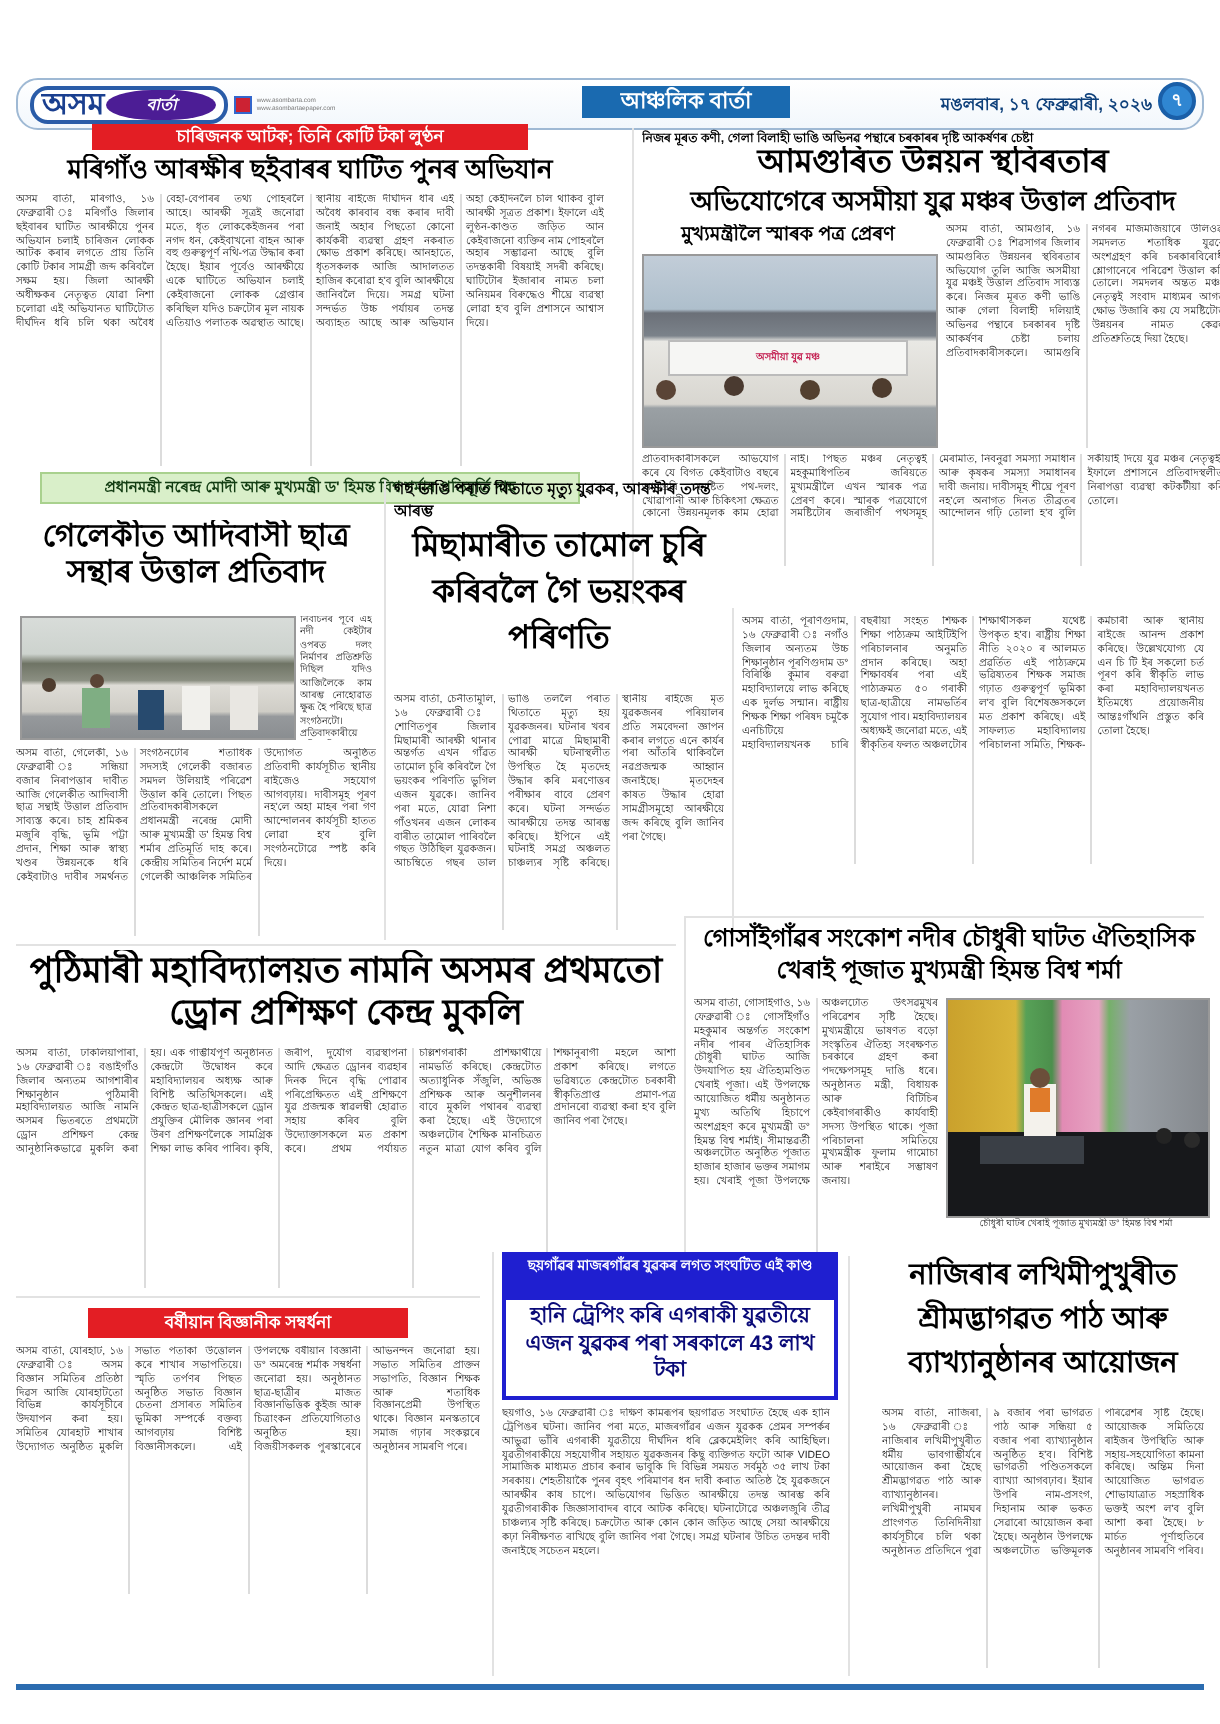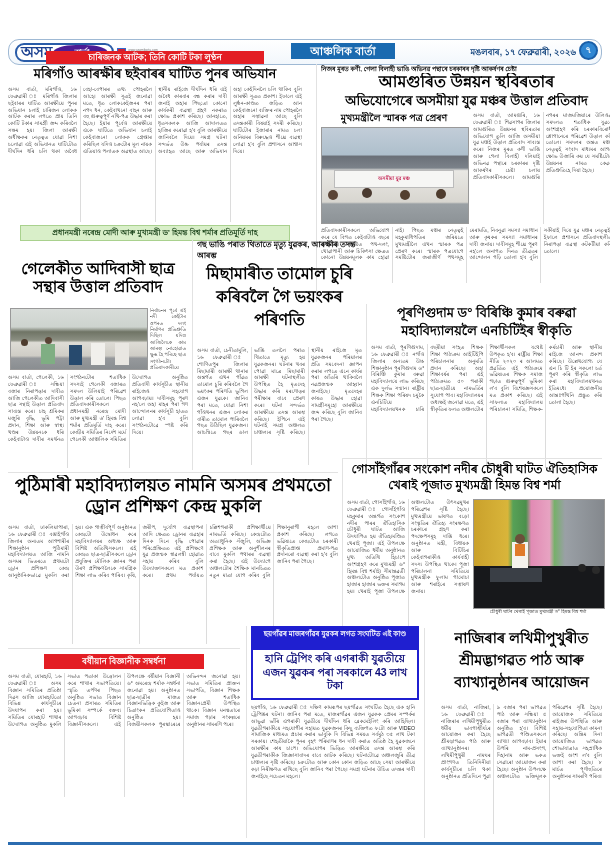--- a/index.html
+++ b/index.html
@@ -48,21 +48,21 @@
     <div style="display:flex;flex-direction:column;justify-content:center;">
       <span style="font-size:3.2px;color:#777;line-height:1.3;">www.asombarta.com</span>
       <span style="font-size:3.2px;color:#777;line-height:1.3;">www.asombartaepaper.com</span>
     </div>
   </div>
   <div class="sectionbox abs" style="left:282px;top:3px;width:104px;height:16px;font-size:11px;line-height:16px;">আঞ্চলিক বাৰ্তা</div>
   <div class="abs" style="left:395px;top:3px;width:172px;height:18px;text-align:right;font-size:8.5px;font-weight:bold;color:#0d3f7a;line-height:18px;">মঙলবাৰ, ১৭ ফেব্ৰুৱাৰী, ২০২৬</div>
   <div class="pagecircle abs" style="left:570px;top:1px;width:15px;height:15px;font-size:9px;line-height:15px;">৭</div>
 </div>
 
-<section class="blk" style="left:8px;top:51px;width:294px;height:192px;">
+<section class="blk" style="left:8px;top:62px;width:294px;height:192px;">
   <div class="redbox kick" style="margin:0 auto;width:218px;height:13px;font-size:8.5px;line-height:13px;">চাৰিজনক আটক; তিনি কোটি টকা লুণ্ঠন</div>
   <div class="hl" style="font-size:13px;height:17px;margin-top:2px;">মৰিগাঁও আৰক্ষীৰ ছইবাৰৰ ঘাটিত পুনৰ অভিযান</div>
   <div class="body-sm cols4" style="height:136px;margin-top:3px;">অসম বাৰ্তা, মৰিগাঁও, ১৬ ফেব্ৰুৱাৰী ঃ মৰিগাঁও জিলাৰ ছইবাৰৰ ঘাটিত আৰক্ষীয়ে পুনৰ অভিযান চলাই চাৰিজন লোকক আটক কৰাৰ লগতে প্ৰায় তিনি কোটি টকাৰ সামগ্ৰী জব্দ কৰিবলৈ সক্ষম হয়। জিলা আৰক্ষী অধীক্ষকৰ নেতৃত্বত যোৱা নিশা চলোৱা এই অভিযানত ঘাটিটোত দীৰ্ঘদিন ধৰি চলি থকা অবৈধ বেহা-বেপাৰৰ তথ্য পোহৰলৈ আহে। আৰক্ষী সূত্ৰই জনোৱা মতে, ধৃত লোককেইজনৰ পৰা নগদ ধন, কেইবাখনো বাহন আৰু বহু গুৰুত্বপূৰ্ণ নথি-পত্ৰ উদ্ধাৰ কৰা হৈছে। ইয়াৰ পূৰ্বেও আৰক্ষীয়ে একে ঘাটিতে অভিযান চলাই কেইবাজনো লোকক গ্ৰেপ্তাৰ কৰিছিল যদিও চক্ৰটোৰ মূল নায়ক এতিয়াও পলাতক অৱস্থাত আছে। স্থানীয় ৰাইজে দীৰ্ঘদিন ধৰি এই অবৈধ কাৰবাৰ বন্ধ কৰাৰ দাবী জনাই অহাৰ পিছতো কোনো কাৰ্যকৰী ব্যৱস্থা গ্ৰহণ নকৰাত ক্ষোভ প্ৰকাশ কৰিছে। আনহাতে, ধৃতসকলক আজি আদালতত হাজিৰ কৰোৱা হ'ব বুলি আৰক্ষীয়ে জানিবলৈ দিয়ে। সমগ্ৰ ঘটনা সন্দৰ্ভত উচ্চ পৰ্যায়ৰ তদন্ত অব্যাহত আছে আৰু অভিযান অহা কেইদিনলৈ চলি থাকিব বুলি আৰক্ষী সূত্ৰত প্ৰকাশ। ইফালে এই লুণ্ঠন-কাণ্ডত জড়িত আন কেইবাজনো ব্যক্তিৰ নাম পোহৰলৈ অহাৰ সম্ভাৱনা আছে বুলি তদন্তকাৰী বিষয়াই সদৰী কৰিছে। ঘাটিটোৰ ইজাৰাৰ নামত চলা অনিয়মৰ বিৰুদ্ধেও শীঘ্ৰে ব্যৱস্থা লোৱা হ'ব বুলি প্ৰশাসনে আশ্বাস দিয়ে।</div>
   <div class="greenbox" style="margin:3px auto 0;width:268px;height:14px;font-size:7.6px;line-height:14px;overflow:hidden;">প্ৰধানমন্ত্ৰী নৰেন্দ্ৰ মোদী আৰু মুখ্যমন্ত্ৰী ড' হিমন্ত বিশ্ব শৰ্মাৰ প্ৰতিমূৰ্তি দাহ</div>
 </section>
 
 <section class="blk" style="left:316px;top:64px;width:296px;height:238px;border-left:1px solid #e2e2e2;padding-left:4px;">
   <div class="kick" style="font-size:6.2px;height:9px;color:#000;">নিজৰ মূৰত কণী, গেলা বিলাহী ভাঙি অভিনৱ পন্থাৰে চৰকাৰৰ দৃষ্টি আকৰ্ষণৰ চেষ্টা</div>
   <div class="hl" style="font-size:16px;height:20px;">আমগুৰিত উন্নয়ন স্থবিৰতাৰ</div>
   <div class="hl" style="font-size:13px;height:17px;">অভিযোগেৰে অসমীয়া যুৱ মঞ্চৰ উত্তাল প্ৰতিবাদ</div>
@@ -98,21 +98,20 @@
   <div class="body-sm cols3" style="height:94px;margin-top:4px;">অসম বাৰ্তা, গেলেকী, ১৬ ফেব্ৰুৱাৰী ঃ সন্ধিয়া বজাৰ নিৰাপত্তাৰ দাবীত আজি গেলেকীত আদিবাসী ছাত্ৰ সন্থাই উত্তাল প্ৰতিবাদ সাব্যস্ত কৰে। চাহ শ্ৰমিকৰ মজুৰি বৃদ্ধি, ভূমি পট্টা প্ৰদান, শিক্ষা আৰু স্বাস্থ্য খণ্ডৰ উন্নয়নকে ধৰি কেইবাটাও দাবীৰ সমৰ্থনত সংগঠনটোৰ শতাধিক সদস্যই গেলেকী বজাৰত সমদল উলিয়াই পৰিৱেশ উত্তাল কৰি তোলে। পিছত প্ৰতিবাদকাৰীসকলে প্ৰধানমন্ত্ৰী নৰেন্দ্ৰ মোদী আৰু মুখ্যমন্ত্ৰী ড' হিমন্ত বিশ্ব শৰ্মাৰ প্ৰতিমূৰ্তি দাহ কৰে। কেন্দ্ৰীয় সমিতিৰ নিৰ্দেশ মৰ্মে গেলেকী আঞ্চলিক সমিতিৰ উদ্যোগত অনুষ্ঠিত প্ৰতিবাদী কাৰ্যসূচীত স্থানীয় ৰাইজেও সহযোগ আগবঢ়ায়। দাবীসমূহ পূৰণ নহ'লে অহা মাহৰ পৰা গণ আন্দোলনৰ কাৰ্যসূচী হাতত লোৱা হ'ব বুলি সংগঠনটোৱে স্পষ্ট কৰি দিয়ে।</div>
 </section>
 
 <section class="blk" style="left:192px;top:240px;width:170px;height:230px;border-left:1px solid #e2e2e2;padding-left:4px;">
   <div class="kick" style="font-size:7.8px;height:22px;line-height:1.35;color:#000;">গছ ভাঙি পৰাত থিতাতে মৃত্যু যুৱকৰ, আৰক্ষীৰ তদন্ত আৰম্ভ</div>
   <div class="hl" style="font-size:16px;height:82px;line-height:1.45;">মিছামাৰীত তামোল চুৰি কৰিবলৈ গৈ ভয়ংকৰ পৰিণতি</div>
   <div class="body-sm cols3" style="height:118px;margin-top:3px;">অসম বাৰ্তা, চেনীতামুলি, ১৬ ফেব্ৰুৱাৰী ঃ শোণিতপুৰ জিলাৰ মিছামাৰী আৰক্ষী থানাৰ অন্তৰ্গত এখন গাঁৱত তামোল চুৰি কৰিবলৈ গৈ ভয়ংকৰ পৰিণতি ভুগিল এজন যুৱকে। জানিব পৰা মতে, যোৱা নিশা গাঁওখনৰ এজন লোকৰ বাৰীত তামোল পাৰিবলৈ গছত উঠিছিল যুৱকজন। আচম্বিতে গছৰ ডাল ভাঙি তললৈ পৰাত থিতাতে মৃত্যু হয় যুৱকজনৰ। ঘটনাৰ খবৰ পোৱা মাত্ৰে মিছামাৰী আৰক্ষী ঘটনাস্থলীত উপস্থিত হৈ মৃতদেহ উদ্ধাৰ কৰি মৰণোত্তৰ পৰীক্ষাৰ বাবে প্ৰেৰণ কৰে। ঘটনা সন্দৰ্ভত আৰক্ষীয়ে তদন্ত আৰম্ভ কৰিছে। ইপিনে এই ঘটনাই সমগ্ৰ অঞ্চলত চাঞ্চল্যৰ সৃষ্টি কৰিছে। স্থানীয় ৰাইজে মৃত যুৱকজনৰ পৰিয়ালৰ প্ৰতি সমবেদনা জ্ঞাপন কৰাৰ লগতে এনে কাৰ্যৰ পৰা আঁতৰি থাকিবলৈ নৱপ্ৰজন্মক আহ্বান জনাইছে। মৃতদেহৰ কাষত উদ্ধাৰ হোৱা সামগ্ৰীসমূহো আৰক্ষীয়ে জব্দ কৰিছে বুলি জানিব পৰা গৈছে।</div>
 </section>
 
 <section class="blk" style="left:366px;top:304px;width:236px;height:166px;border-left:1px solid #e2e2e2;padding-left:4px;">
-  <div class="hl" style="font-size:13px;height:36px;line-height:1.35;">পূৰণিগুদাম ড° বিৰিঞ্চি কুমাৰ বৰুৱা মহাবিদ্যালয়লৈ এনচিটিইৰ স্বীকৃতি</div>
   <div class="body-sm cols4" style="height:124px;margin-top:4px;">অসম বাৰ্তা, পূৰণিগুদাম, ১৬ ফেব্ৰুৱাৰী ঃ নগাঁও জিলাৰ অন্যতম উচ্চ শিক্ষানুষ্ঠান পূৰণিগুদাম ড° বিৰিঞ্চি কুমাৰ বৰুৱা মহাবিদ্যালয়ে লাভ কৰিছে এক দুৰ্লভ সন্মান। ৰাষ্ট্ৰীয় শিক্ষক শিক্ষা পৰিষদ চমুকৈ এনচিটিয়ে মহাবিদ্যালয়খনক চাৰি বছৰীয়া সংহত শিক্ষক শিক্ষা পাঠ্যক্ৰম আইটিইপি পৰিচালনাৰ অনুমতি প্ৰদান কৰিছে। অহা শিক্ষাবৰ্ষৰ পৰা এই পাঠ্যক্ৰমত ৫০ গৰাকী ছাত্ৰ-ছাত্ৰীয়ে নামভৰ্তিৰ সুযোগ পাব। মহাবিদ্যালয়ৰ অধ্যক্ষই জনোৱা মতে, এই স্বীকৃতিৰ ফলত অঞ্চলটোৰ শিক্ষাৰ্থীসকল যথেষ্ট উপকৃত হ'ব। ৰাষ্ট্ৰীয় শিক্ষা নীতি ২০২০ ৰ আলমত প্ৰৱৰ্তিত এই পাঠ্যক্ৰমে ভৱিষ্যতৰ শিক্ষক সমাজ গঢ়াত গুৰুত্বপূৰ্ণ ভূমিকা ল'ব বুলি বিশেষজ্ঞসকলে মত প্ৰকাশ কৰিছে। এই সাফল্যত মহাবিদ্যালয় পৰিচালনা সমিতি, শিক্ষক-কৰ্মচাৰী আৰু স্থানীয় ৰাইজে আনন্দ প্ৰকাশ কৰিছে। উল্লেখযোগ্য যে এন চি টি ইৰ সকলো চৰ্ত পূৰণ কৰি স্বীকৃতি লাভ কৰা মহাবিদ্যালয়খনত ইতিমধ্যে প্ৰয়োজনীয় আন্তঃগাঁথনি প্ৰস্তুত কৰি তোলা হৈছে।</div>
 </section>
 
 <section class="blk" style="left:8px;top:472px;width:330px;height:172px;border-top:1px solid #e2e2e2;padding-top:2px;">
   <div class="hl" style="font-size:17.5px;height:46px;">পুঠিমাৰী মহাবিদ্যালয়ত নামনি অসমৰ প্ৰথমতো ড্ৰোন প্ৰশিক্ষণ কেন্দ্ৰ মুকলি</div>
   <div class="body-sm cols5" style="height:120px;margin-top:3px;">অসম বাৰ্তা, ঢাকলিয়াপাৰা, ১৬ ফেব্ৰুৱাৰী ঃ বঙাইগাঁও জিলাৰ অন্যতম আগশাৰীৰ শিক্ষানুষ্ঠান পুঠিমাৰী মহাবিদ্যালয়ত আজি নামনি অসমৰ ভিতৰতে প্ৰথমটো ড্ৰোন প্ৰশিক্ষণ কেন্দ্ৰ আনুষ্ঠানিকভাৱে মুকলি কৰা হয়। এক গাম্ভীৰ্যপূৰ্ণ অনুষ্ঠানত কেন্দ্ৰটো উদ্বোধন কৰে মহাবিদ্যালয়ৰ অধ্যক্ষ আৰু বিশিষ্ট অতিথিসকলে। এই কেন্দ্ৰত ছাত্ৰ-ছাত্ৰীসকলে ড্ৰোন প্ৰযুক্তিৰ মৌলিক জ্ঞানৰ পৰা উৰণ প্ৰশিক্ষণলৈকে সামগ্ৰিক শিক্ষা লাভ কৰিব পাৰিব। কৃষি, জৰীপ, দুৰ্যোগ ব্যৱস্থাপনা আদি ক্ষেত্ৰত ড্ৰোনৰ ব্যৱহাৰ দিনক দিনে বৃদ্ধি পোৱাৰ পৰিপ্ৰেক্ষিতত এই প্ৰশিক্ষণে যুৱ প্ৰজন্মক স্বাৱলম্বী হোৱাত সহায় কৰিব বুলি উদ্যোক্তাসকলে মত প্ৰকাশ কৰে। প্ৰথম পৰ্যায়ত চল্লিশগৰাকী প্ৰশিক্ষাৰ্থীয়ে নামভৰ্তি কৰিছে। কেন্দ্ৰটোত অত্যাধুনিক সঁজুলি, অভিজ্ঞ প্ৰশিক্ষক আৰু অনুশীলনৰ বাবে মুকলি পথাৰৰ ব্যৱস্থা কৰা হৈছে। এই উদ্যোগে অঞ্চলটোৰ শৈক্ষিক মানচিত্ৰত নতুন মাত্ৰা যোগ কৰিব বুলি শিক্ষানুৰাগী মহলে আশা প্ৰকাশ কৰিছে। লগতে ভৱিষ্যতে কেন্দ্ৰটোত চৰকাৰী স্বীকৃতিপ্ৰাপ্ত প্ৰমাণ-পত্ৰ প্ৰদানৰো ব্যৱস্থা কৰা হ'ব বুলি জানিব পৰা গৈছে।</div>
 </section>
 
 <section class="blk" style="left:342px;top:458px;width:260px;height:172px;border-left:1px solid #e2e2e2;border-top:1px solid #e2e2e2;padding:2px 0 0 4px;">
   <div class="hl" style="font-size:12px;height:34px;line-height:1.35;">গোসাঁইগাঁৱৰ সংকোশ নদীৰ চৌধুৰী ঘাটত ঐতিহাসিক খেৰাই পূজাত মুখ্যমন্ত্ৰী হিমন্ত বিশ্ব শৰ্মা</div>

